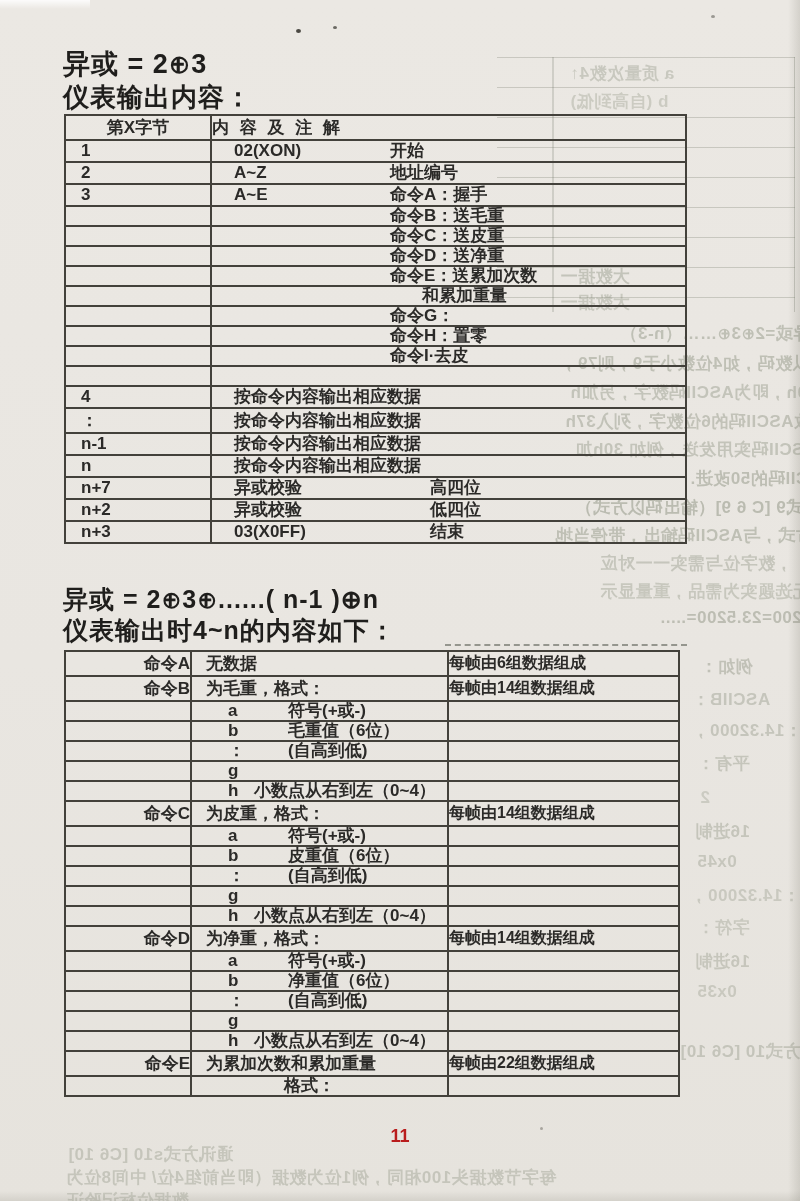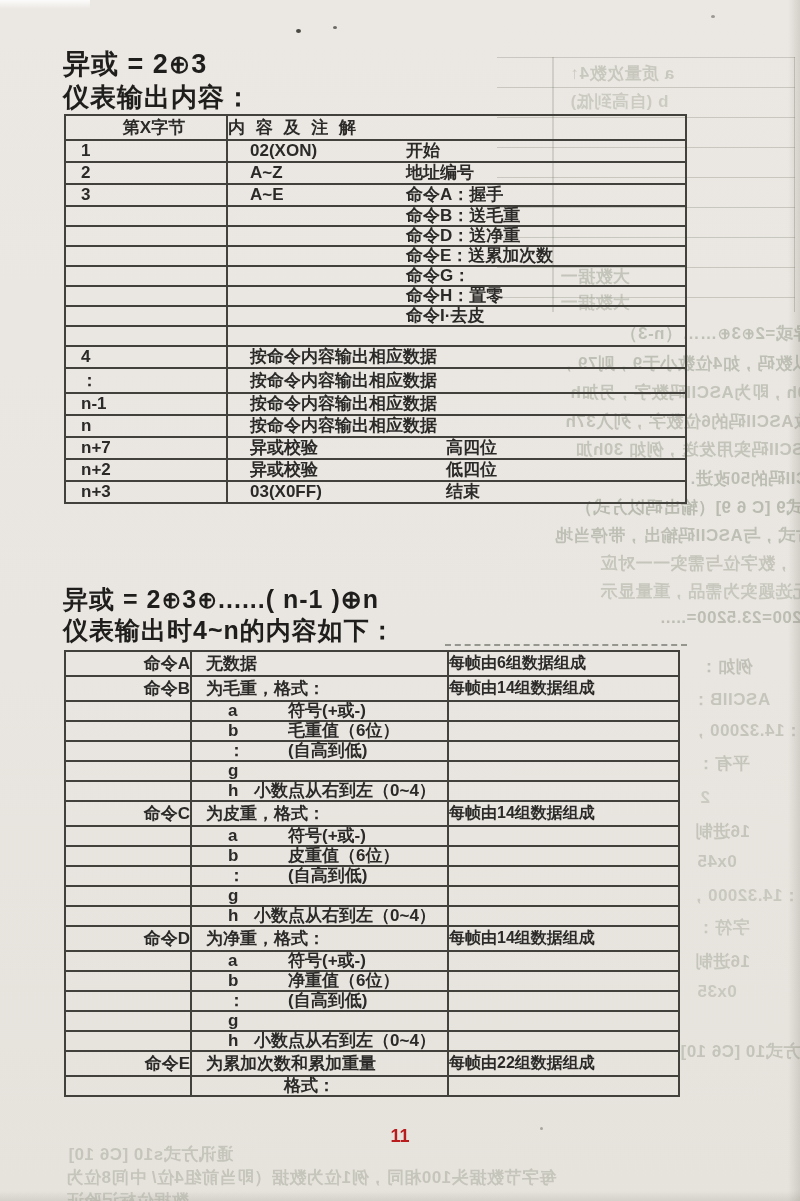--- a/index.html
+++ b/index.html
@@ -18,21 +18,21 @@
   .h3{left:63px;top:583px;font-size:25px;}
   .h4{left:63px;top:614px;font-size:25px;}
 
   
   table{position:absolute;border-collapse:collapse;table-layout:fixed;z-index:3;}
   td,th{border:2px solid #43413b;padding:0;vertical-align:middle;}
   .t1{left:64px;top:114px;width:623px;}
   .t1 tr{height:20px;}
   .t1 thead tr{height:24px;}
   .t1 .c1{width:144px;text-align:left;padding-left:15px;font-size:17px;font-weight:600;}
-  .t1 th.c1{text-align:center;padding-left:16px;font-weight:700;}
+  .t1 th.c1{text-align:center;padding-left:0;font-weight:700;}
   .t1 .c2{position:relative;font-size:17px;font-weight:600;}
   .t1 th.c2{text-align:left;letter-spacing:3px;font-size:17px;font-weight:700;}
   .t1 .c2 span,.t2 .c2 span{position:absolute;top:50%;transform:translateY(-52%);white-space:nowrap;}
   .t1 .v{left:22px;}
   .t1 .n{left:178px;}
   .t1 .n2{left:210px;}
   .t1 .x{left:218px;}
 
   .t2{left:64px;top:650px;width:616px;}
   .t2 tr{height:20px;}
@@ -149,27 +149,39 @@
         </tr>
       <tr>
           <td class="c1"></td>
           <td class="c2">
             <span class="n">命令B：送毛重</span>
           </td>
         </tr>
       <tr>
           <td class="c1"></td>
           <td class="c2">
+            <span class="n">命令C：送皮重</span>
+          </td>
+        </tr>
+      <tr>
+          <td class="c1"></td>
+          <td class="c2">
             <span class="n">命令D：送净重</span>
           </td>
         </tr>
       <tr>
           <td class="c1"></td>
           <td class="c2">
             <span class="n">命令E：送累加次数</span>
+          </td>
+        </tr>
+      <tr>
+          <td class="c1"></td>
+          <td class="c2">
+            <span class="n n2">和累加重量</span>
           </td>
         </tr>
       <tr>
           <td class="c1"></td>
           <td class="c2">
             <span class="n">命令G：</span>
           </td>
         </tr>
       <tr>
           <td class="c1"></td>

